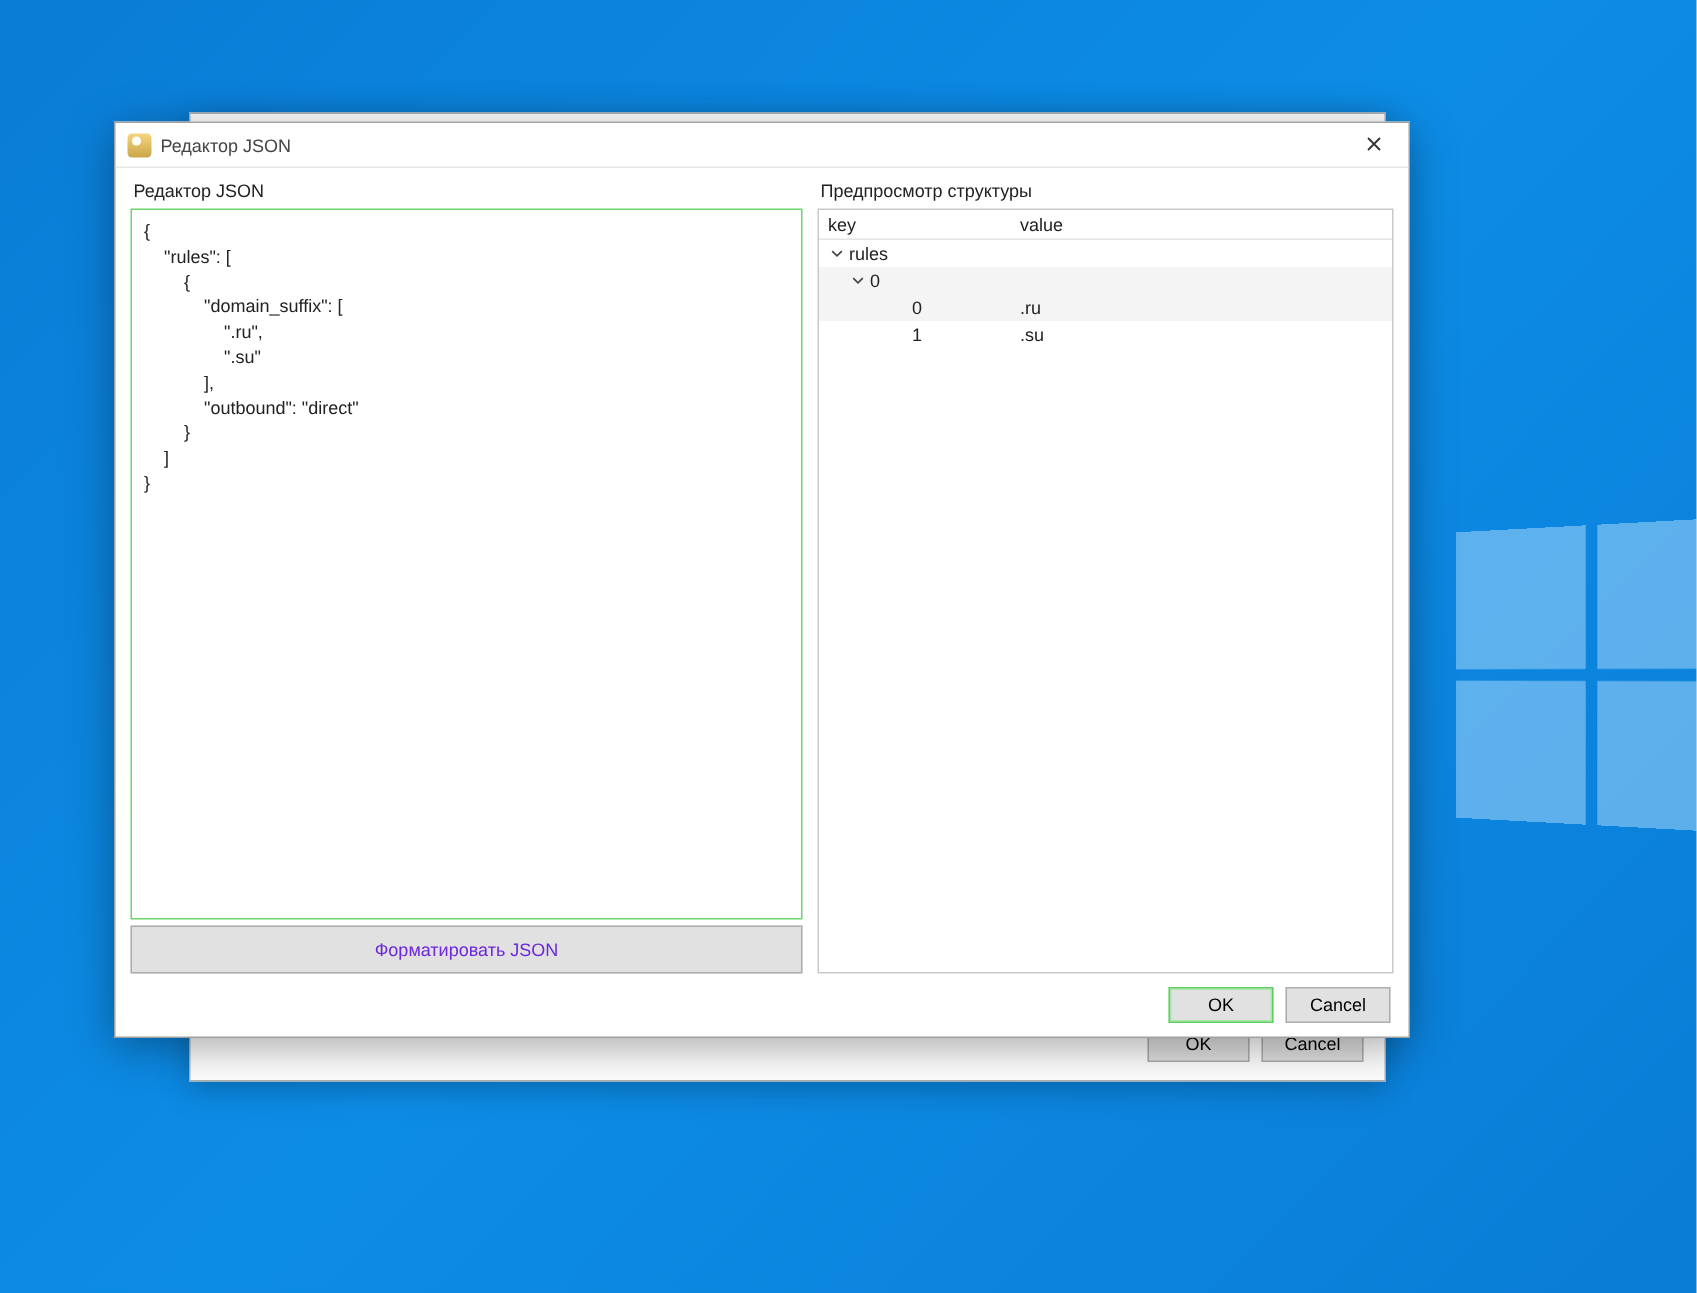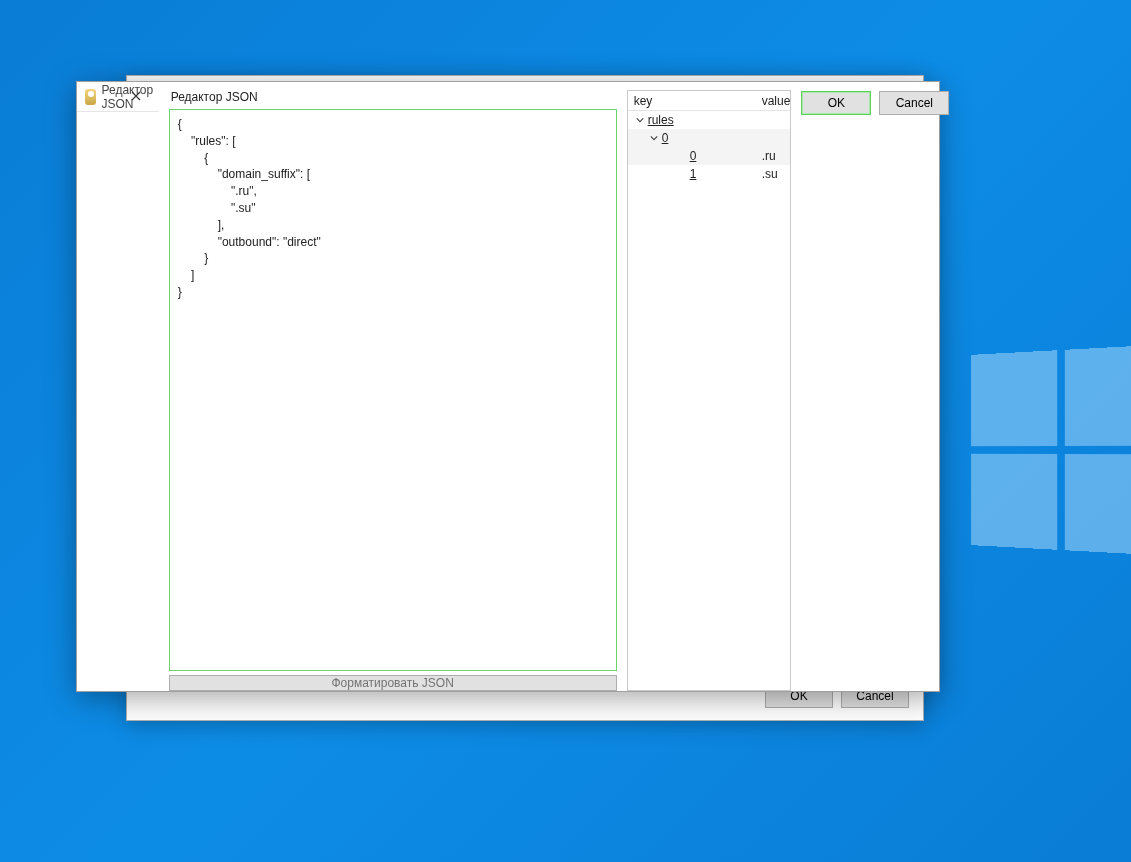--- a/index.html
+++ b/index.html
@@ -46,21 +46,21 @@
   }
   
   .dialog {
     position: absolute;
     left: 76px; top: 81px;
     width: 864px; height: 611px;
     background: #fff;
     border: 1px solid #a0a0a0;
     box-shadow: 0 6px 28px rgba(0,0,0,.35);
     display: flex;
-    flex-direction: row;
+    flex-direction: column;
   }
   .titlebar {
     height: 30px;
     display: flex;
     align-items: center;
     padding-left: 8px;
     color: #444;
     font-size: 12px;
     border-bottom: 1px solid #e6e6e6;
     position: relative;
@@ -113,25 +113,25 @@
     overflow: auto;
     color: #222;
     resize: none;
     outline: none;
   }
   .left-buttons {
     display: flex; gap: 4px; margin-top: 4px;
   }
   .left-buttons button {
     flex: 1;
-    height: 16px;
+    height: 32px;
     background: #e1e1e1;
     border: 1px solid #adadad;
     font-size: 12px;
-    color: #737373;
+    color: #6d28d9;
     cursor: pointer;
   }
   .tree-wrap {
     flex: 1;
     border: 1px solid #c9c9c9;
     background: #fff;
     overflow: auto;
     font-size: 12px;
   }
   .tree-header {
@@ -142,21 +142,21 @@
     color: #222;
   }
   .col-key { width: 130px; padding-left: 6px; }
   .col-val { flex: 1; padding-left: 4px; }
   .tree-row {
     display: flex;
     height: 18px;
     align-items: center;
     color: #222;
   }
-  .tree-row .k { width: 130px; display: flex; align-items: center; text-decoration: underline; }
+  .tree-row .k { width: 130px; display: flex; align-items: center; }
   .tree-row .v { flex: 1; padding-left: 4px; }
   .tree-row.alt { background: #f4f4f4; }
   .chev {
     display: inline-flex; width: 12px; height: 12px;
     align-items: center; justify-content: center;
     color: #444; margin-right: 2px;
     cursor: pointer;
   }
   .chev svg { width: 8px; height: 8px; }
   .sp { display: inline-block; }
@@ -223,20 +223,21 @@
             "outbound": "direct"
         }
     ]
 }</textarea>
       <div class="left-buttons">
         <button>Форматировать JSON</button>
       </div>
     </div>
 
     <div class="right-pane">
+      <div class="pane-label">Предпросмотр структуры</div>
       <div class="tree-wrap">
         <div class="tree-header">
           <div class="col-key">key</div>
           <div class="col-val">value</div>
         </div>
         <div id="tree-body">
             <div class="tree-row">
               <div class="k">
                 <span class="sp" style="width: 6px;"></span>
                 <span class="chev">

